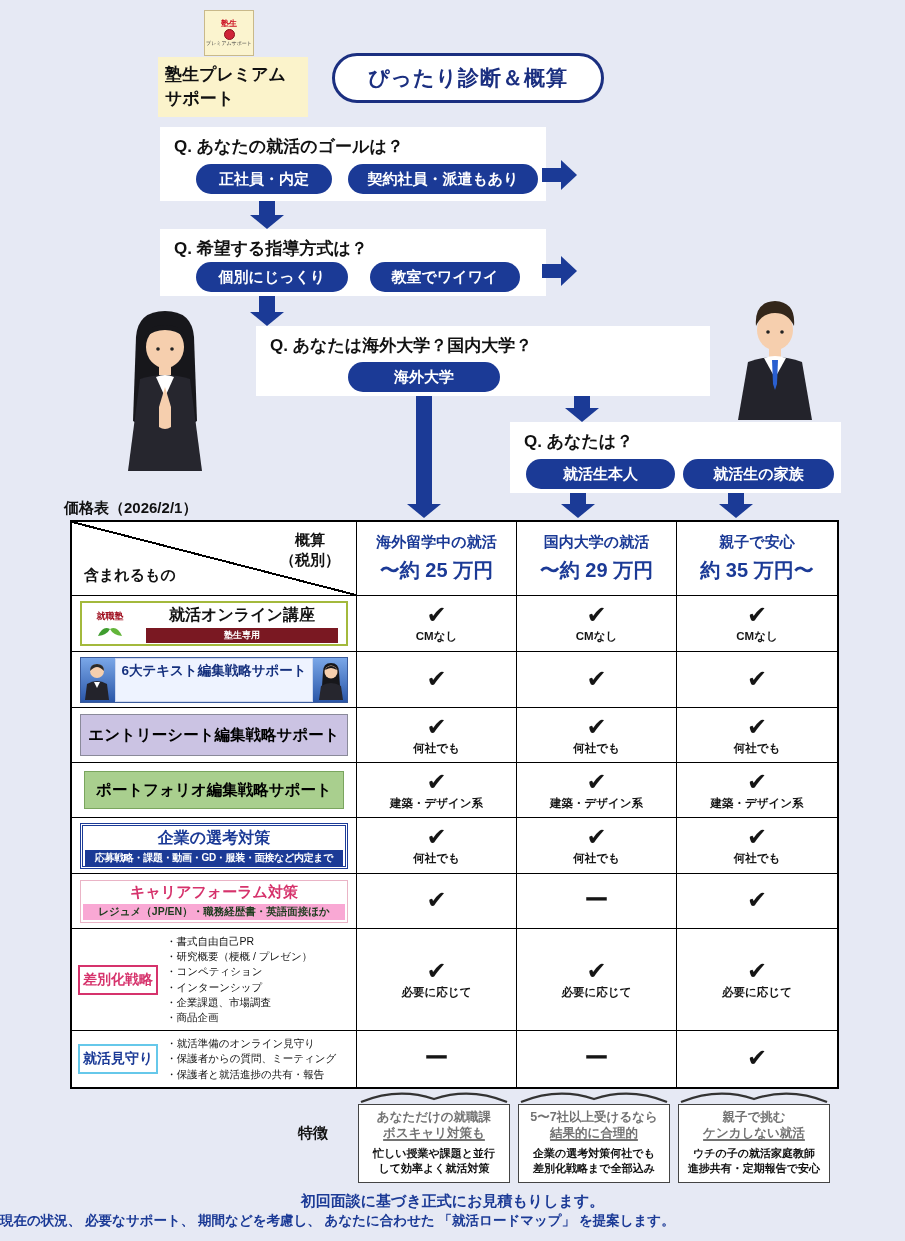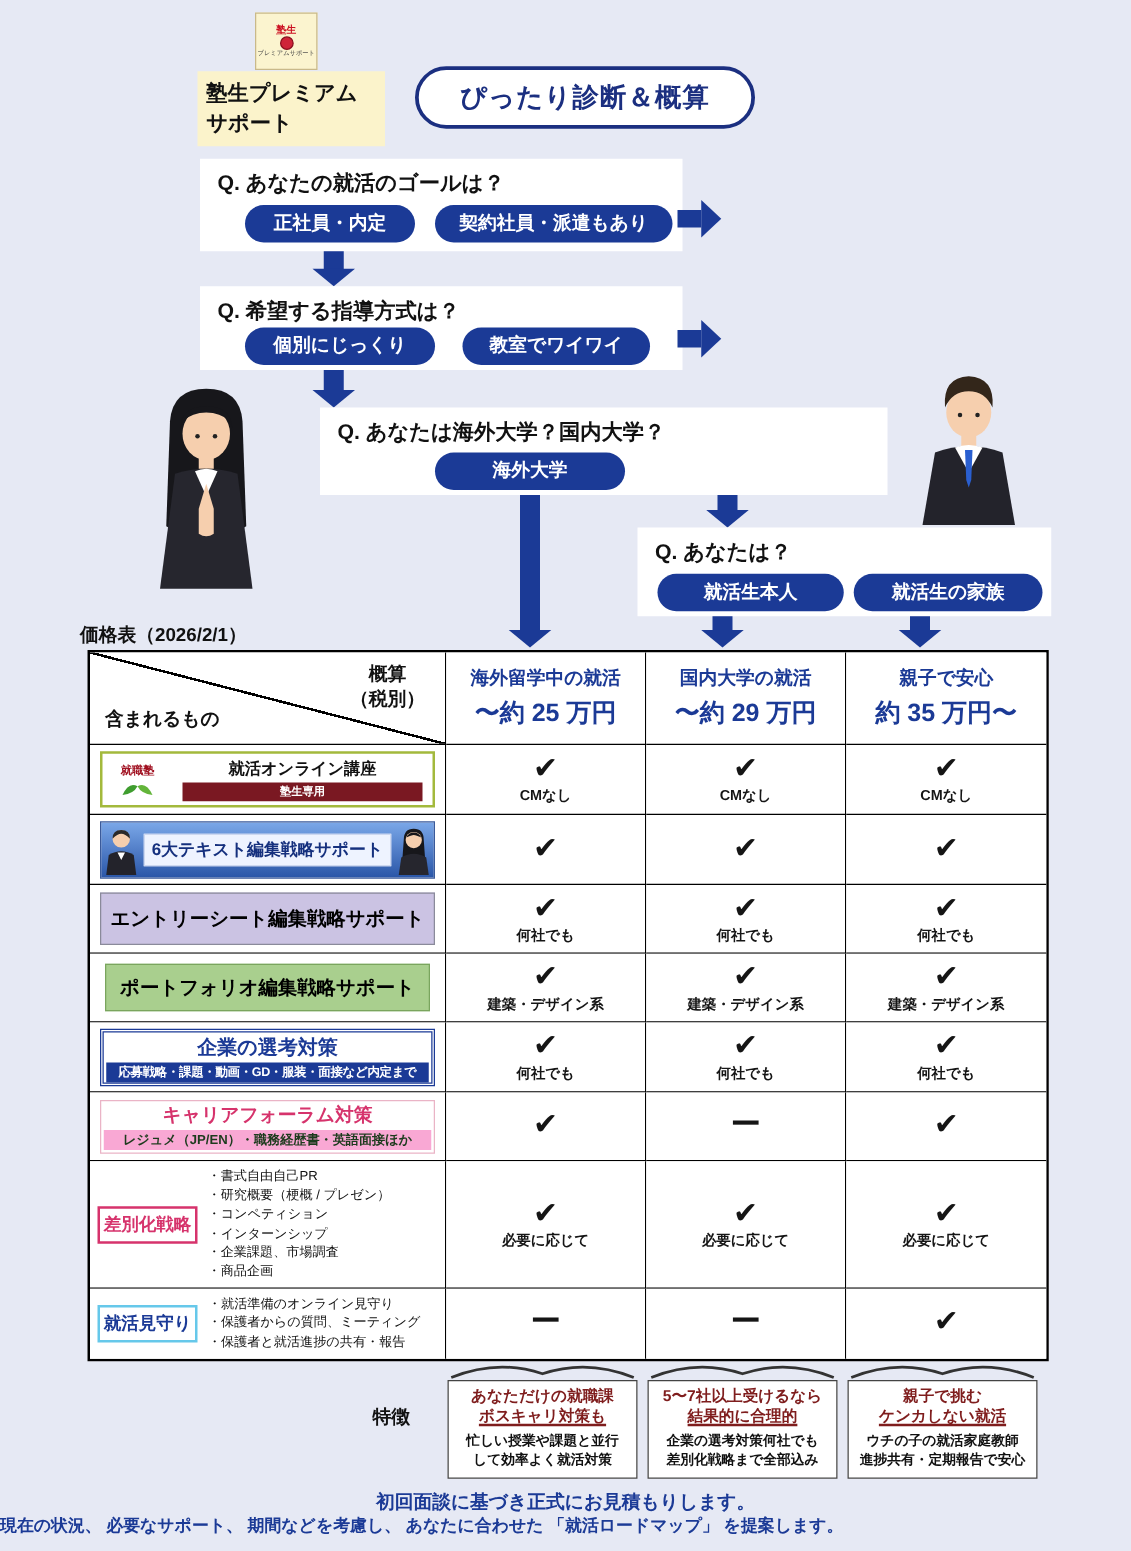--- a/index.html
+++ b/index.html
@@ -43,24 +43,24 @@
   .cbot{position:absolute;left:12px;bottom:10px;font-weight:bold;font-size:15px;color:#111;}
   .lcell{display:flex;align-items:center;justify-content:center;padding:4px 8px;}
   .mcell{display:flex;flex-direction:column;align-items:center;justify-content:center;}
   .mark{font-size:24px;font-weight:bold;color:#151515;line-height:1;}
   .note{font-size:11.5px;font-weight:bold;color:#151515;margin-top:2px;}
 
   .oc-box{width:100%;height:45px;border:2px solid #a3b93c;display:flex;align-items:stretch;background:#fff;}
   .oc-logo{width:56px;display:flex;flex-direction:column;align-items:center;justify-content:center;gap:1px;}
   .oc-logo-txt{font-size:9px;font-weight:bold;color:#a01020;}
   .oc-main{flex:1;display:flex;flex-direction:column;align-items:center;justify-content:center;gap:2px;}
-  .oc-title{font-size:13px;font-weight:bold;color:#111;}
+  .oc-title{font-size:16px;font-weight:bold;color:#111;}
   .oc-banner{background:#7a1822;color:#fff;font-size:9px;font-weight:bold;padding:1px 0;width:92%;text-align:center;}
 
-  .t6-box{width:100%;height:46px;background:linear-gradient(180deg,#7aa7e8,#2a56a8);border:1px solid #3a5a9a;display:flex;align-items:center;justify-content:center;position:relative;}
+  .t6-box{width:100%;height:46px;background:linear-gradient(180deg,#7aa7e8,#2a56a8);border:1px solid #3a5a9a;display:flex;justify-content:center;position:relative;}
   .t6-strip{background:#eef3ff;border:1px solid #cdd8f0;padding:3px 5px;font-size:13.5px;font-weight:bold;color:#15307e;white-space:nowrap;}
   .t6-av{position:absolute;top:4px;}
   .t6-av.l{left:3px;} .t6-av.r{right:3px;}
 
   .r3-box{width:100%;height:42px;background:#cbc3e3;border:1px solid #8a8a9a;display:flex;align-items:center;justify-content:center;font-size:15.5px;font-weight:bold;color:#000;}
   .r4-box{width:97%;height:38px;background:#a9cf8e;border:1px solid #7aa55e;display:flex;align-items:center;justify-content:center;font-size:15.5px;font-weight:bold;color:#000;}
 
   .corp-box{width:100%;border:1px solid #1b3a96;padding:1px;background:#fff;}
   .corp-in{border:1px solid #1b3a96;padding:2px 2px 0;}
   .corp-title{font-size:16px;font-weight:bold;color:#1b3a96;text-align:center;}
@@ -72,21 +72,21 @@
 
   .r7wrap{justify-content:flex-start;gap:8px;padding-left:6px;}
   .sidelab{border:2px solid #d6336c;color:#d6336c;font-weight:bold;font-size:14px;padding:4px 3px;background:#fff;flex:0 0 auto;white-space:nowrap;}
   .sidelab.blue{border-color:#66c8ea;color:#1b3a96;}
   .ilist{font-size:10.5px;line-height:1.45;color:#111;white-space:nowrap;}
 
   
   .feat-label{position:absolute;left:298px;top:1124px;font-size:15px;font-weight:bold;color:#111;}
   .brace{position:absolute;}
   .callout{position:absolute;width:152px;background:#fff;border:1px solid #444;text-align:center;padding:4px 2px 6px;}
-  .co-h1,.co-h2{color:#7f1d1d;font-weight:bold;font-size:12.5px;line-height:1.3;white-space:nowrap;}
+  .co-h1,.co-h2{color:#737373;font-weight:bold;font-size:12.5px;line-height:1.3;white-space:nowrap;}
   .co-h2{text-decoration:underline;text-decoration-thickness:2px;text-underline-offset:2px;}
   .co-b{font-size:11px;font-weight:bold;color:#111;line-height:1.4;white-space:nowrap;}
   .co-b.first{margin-top:4px;}
   .f1{position:absolute;left:0;width:100%;top:1192px;text-align:center;color:#1b3a96;font-weight:bold;font-size:15px;}
   .f2{position:absolute;left:0;width:100%;top:1212px;color:#1b3a96;font-weight:bold;font-size:13.5px;}
 </style>
 </head>
 <body>
 
 <div class="page">

